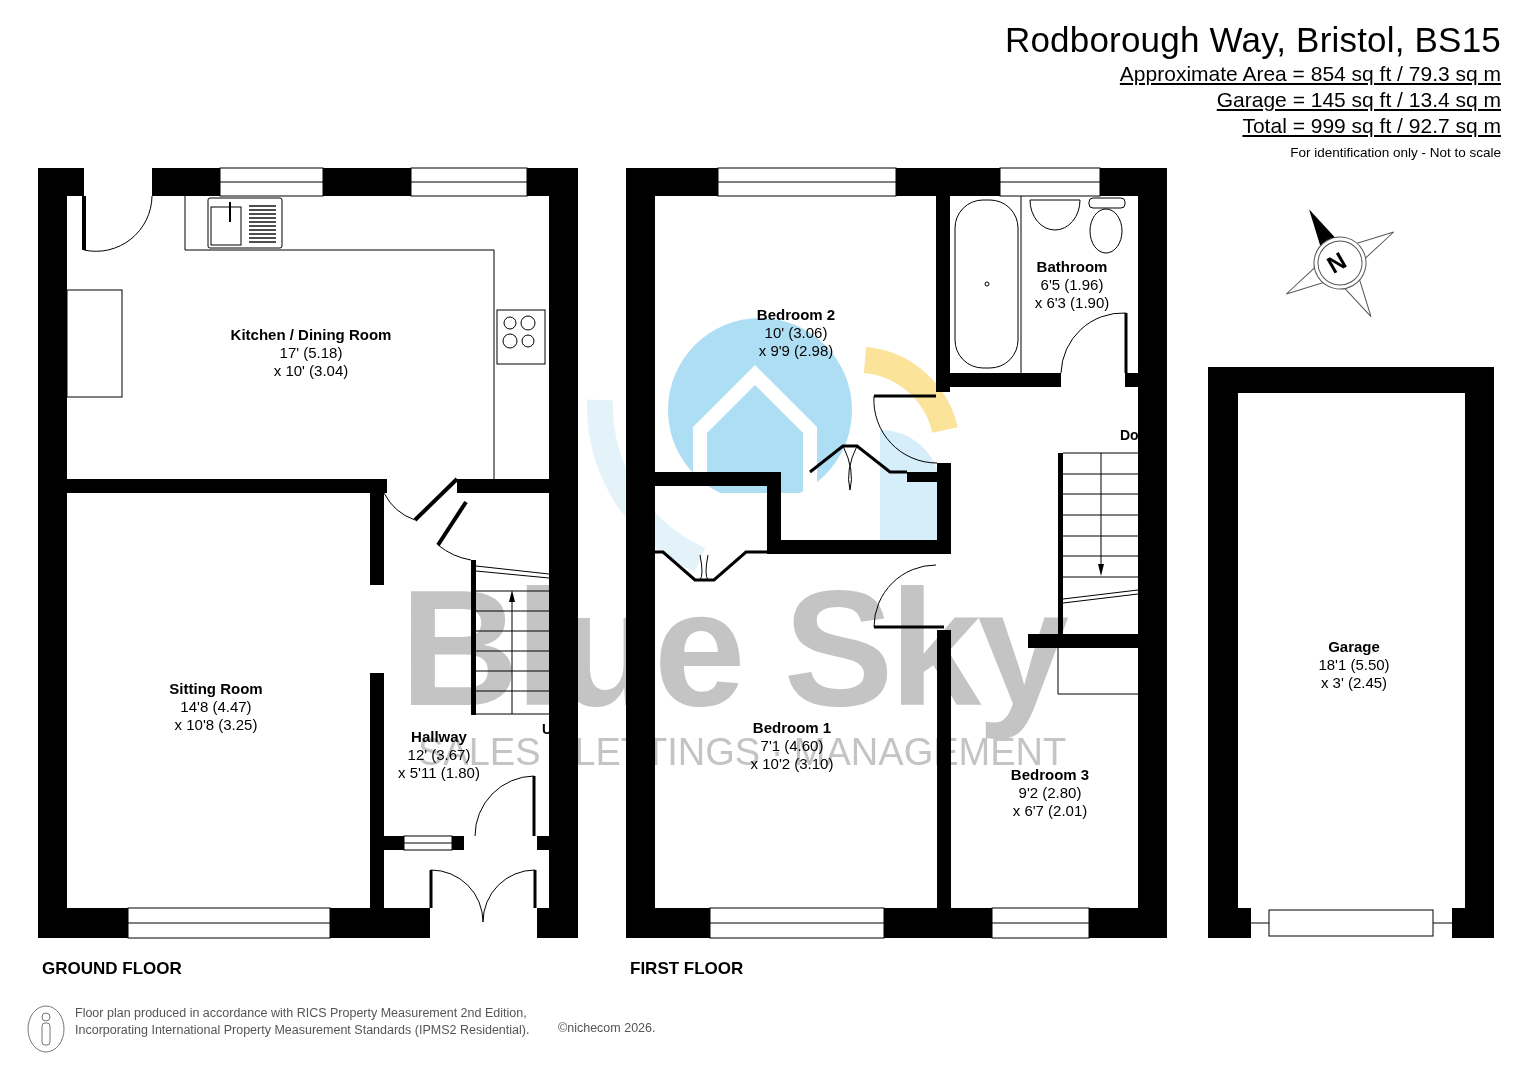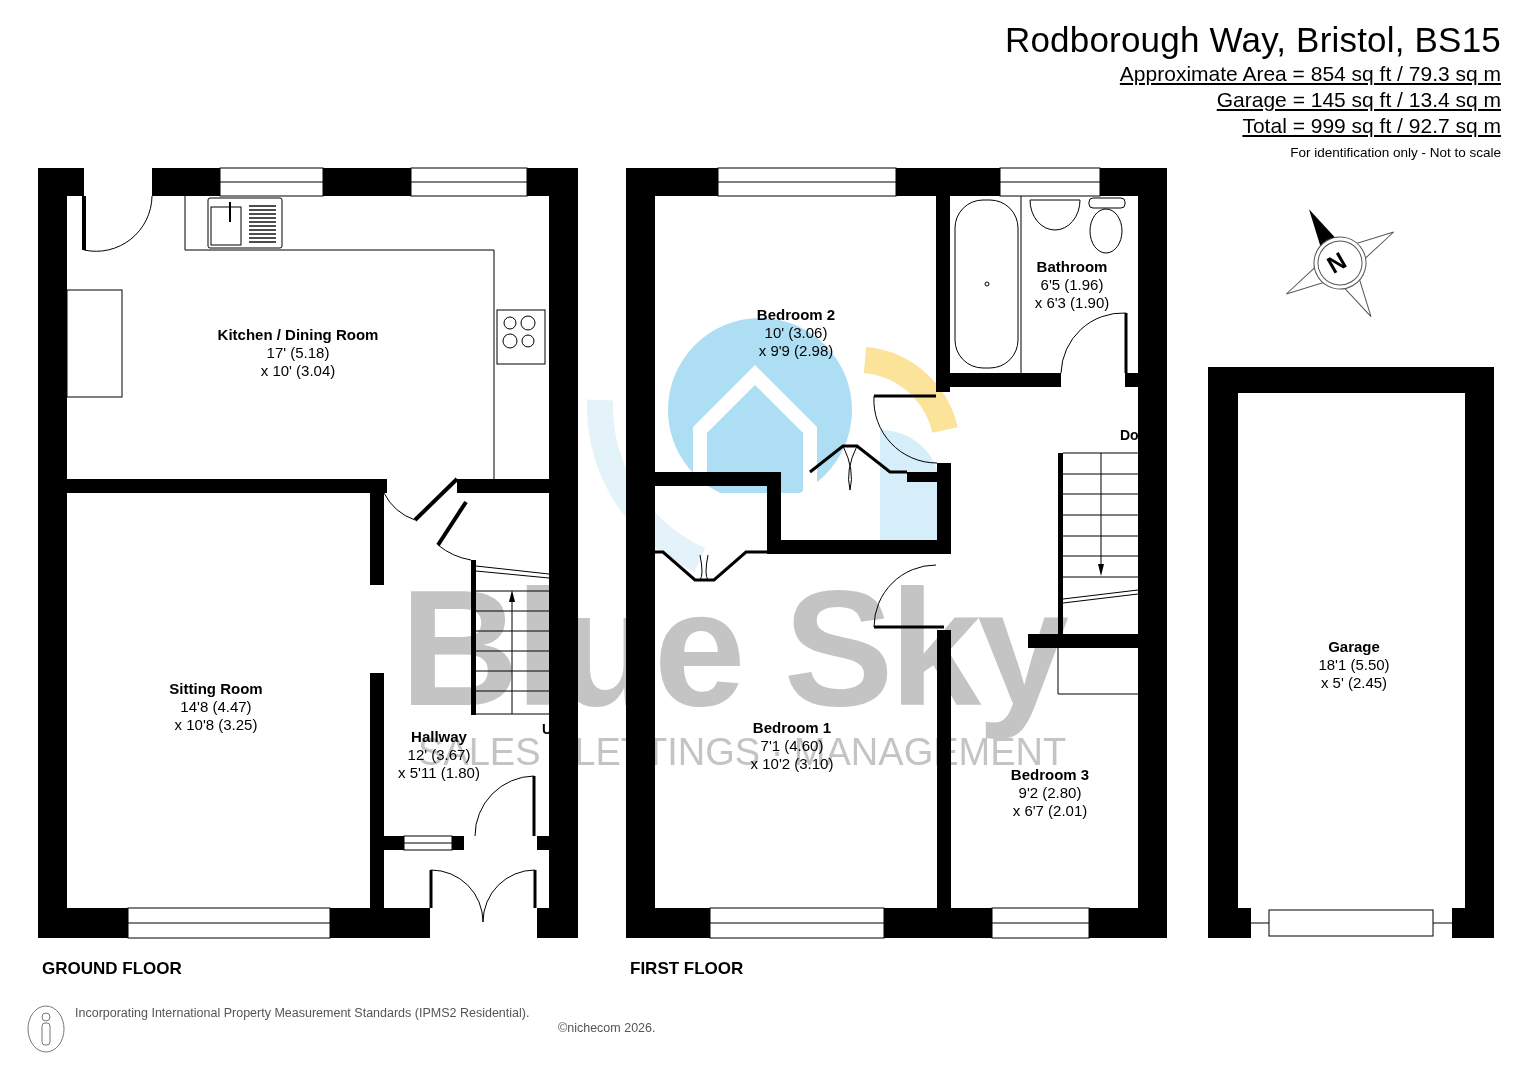--- a/index.html
+++ b/index.html
@@ -224,21 +224,21 @@
     <rect x="42" y="1023" width="8" height="22" rx="3"></rect>
   </g>
 </svg>
 
 <div class="abs hdr hdr-title">Rodborough Way, Bristol, BS15</div>
 <div class="abs hdr hdr-line hdr-l1">Approximate Area = 854 sq ft / 79.3 sq m</div>
 <div class="abs hdr hdr-line hdr-l2">Garage = 145 sq ft / 13.4 sq m</div>
 <div class="abs hdr hdr-line hdr-l3">Total = 999 sq ft / 92.7 sq m</div>
 <div class="abs hdr hdr-note">For identification only - Not to scale</div>
 
-<div class="abs room" style="left:298px; top:326px;text-align:center;">
+<div class="abs room" style="left:311px; top:326px;text-align:center;">
   <span class="rn">Kitchen / Dining Room</span>
   <span class="rd">17' (5.18)</span>
   <span class="rd">x 10' (3.04)</span>
 </div>
 <div class="abs room" style="left:216px; top:680px;">
   <span class="rn">Sitting Room</span>
   <span class="rd">14'8 (4.47)</span>
   <span class="rd">x 10'8 (3.25)</span>
 </div>
 <div class="abs room" style="left:439px; top:728px;">
@@ -268,21 +268,22 @@
   <span class="rn">Bedroom 3</span>
   <span class="rd">9'2 (2.80)</span>
   <span class="rd">x 6'7 (2.01)</span>
 </div>
 <div class="abs lbl-small" style="left:1080px; top:427px;">Down</div>
 <div class="abs floor-lbl" style="left:630px; top:959px;">FIRST FLOOR</div>
 
 <div class="abs room" style="left:1354px; top:638px;">
   <span class="rn">Garage</span>
   <span class="rd">18'1 (5.50)</span>
-  <span class="rd">x 5' (2.45)</span>
+  <span class="rd">x 3' (2.45)</span>
 </div>
 
 <div class="abs" style="left:1328px; top:249px; font-size:24px; font-weight:bold; transform:rotate(-30deg);">N</div>
 
 <div class="abs footer">
+  <div>Floor plan produced in accordance with RICS Property Measurement 2nd Edition,</div>
   <div>Incorporating International Property Measurement Standards (IPMS2 Residential).</div>
 </div>
 <div class="abs footer-copy">©nichecom 2026.</div>
 
 </body></html>

